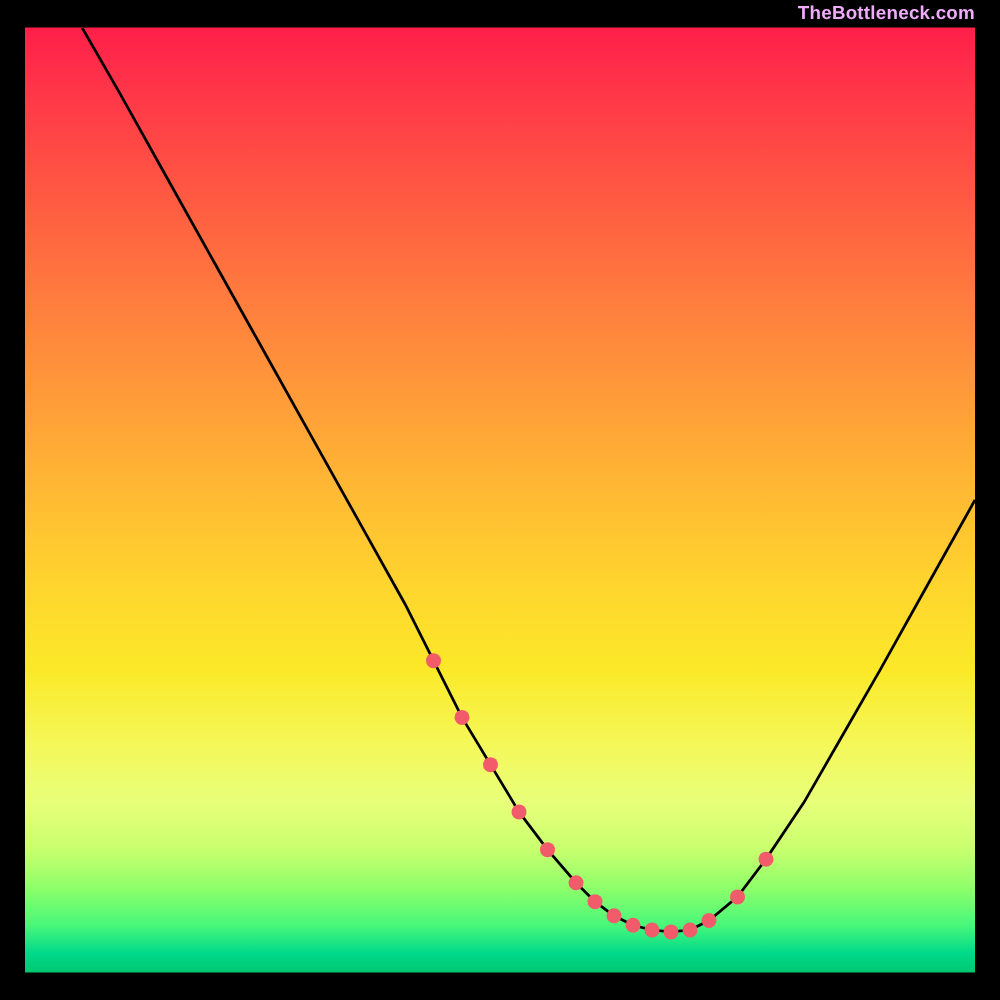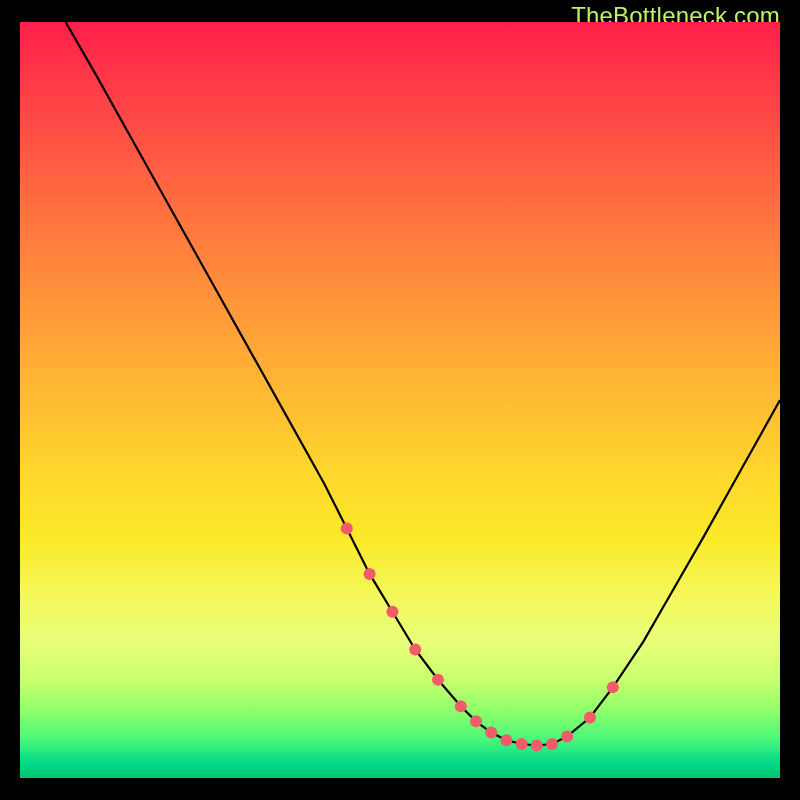--- a/index.html
+++ b/index.html
@@ -39,23 +39,23 @@
       #8fff6a 91%,
       #48f77a 95%,
       #00d98a 98%,
       #00c770 100%
     );
   }
   .watermark {
     position: absolute;
     top: 2px;
     right: 20px;
-    color: #bef264;
-    font-size: 24px;
-    font-weight: 400;
+    color: #f0abfc;
+    font-size: 15px;
+    font-weight: 700;
     letter-spacing: 0.2px;
   }
   svg.curve {
     position: absolute;
     left: 0;
     top: 0;
     width: 760px;
     height: 756px;
   }
 </style>

